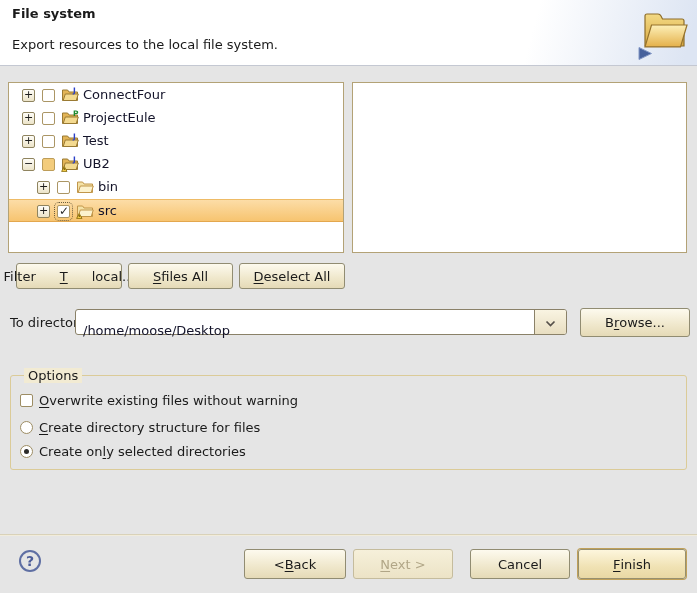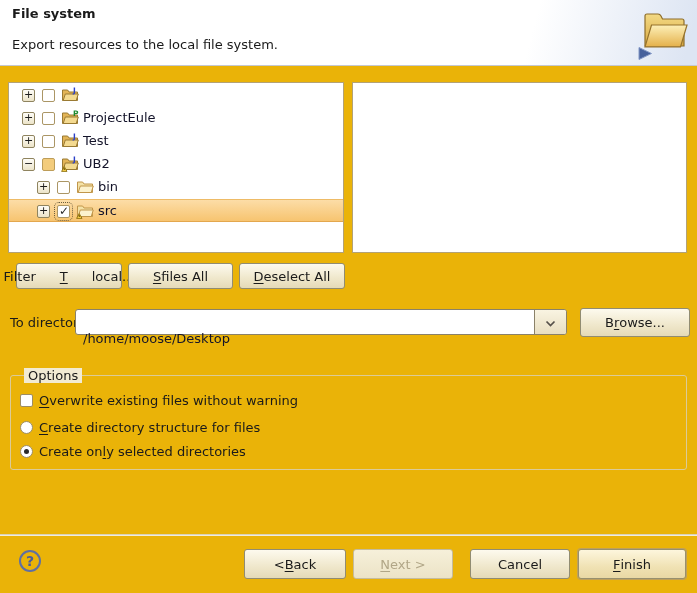--- a/index.html
+++ b/index.html
@@ -1,18 +1,18 @@
 <!DOCTYPE html>
 <html><head>
 <meta charset="utf-8">
 <style>
   html,body { margin:0; padding:0; }
   #app {
     position:relative; width:697px; height:593px; overflow:hidden;
-    background:#eab308; color:#1a1a1a;
+    background:#e5e5e5; color:#1a1a1a;
     font-family:"DejaVu Sans","Liberation Sans",sans-serif; font-size:13px;
   }
   
   .header { position:absolute; left:0; top:0; width:697px; height:66px;
     background:#ffffff; border-bottom:1px solid #c4c8d2; box-sizing:border-box; }
   .header-grad { position:absolute; right:0; top:0; width:250px; height:65px;
     background:linear-gradient(105deg, rgba(222,229,243,0) 35%, #dde5f3 95%); }
   .page-title { position:absolute; left:12px; top:6px; font-weight:bold; }
   .page-desc  { position:absolute; left:12px; top:37px; }
   .banner-icon { position:absolute; right:7px; top:4px; }
@@ -48,21 +48,21 @@
   .btn.default { box-shadow:0 0 0 1px #bfa05a; border-color:#97906f;
     background:linear-gradient(#fdf6dd,#f0e2b4 60%,#e9d8a4); }
   #filter-btn      { left:16px;  top:263px; width:106px;gap:24px; }
   #selectall-btn   { left:128px; top:263px; width:105px; }
   #deselectall-btn { left:239px; top:263px; width:106px; }
   
   #todir-label { position:absolute; left:10px; top:315px; }
   #combo { position:absolute; left:75px; top:309px; width:492px; height:26px;
     box-sizing:border-box; border:1px solid #8a8168; border-radius:3px; background:#fff; }
   #combo input { position:absolute; left:0; top:0; width:452px; height:100%;
-    border:none; outline:none; background:transparent; padding:16px 0 0 7px;
+    border:none; outline:none; background:transparent; padding:8px 0 0 7px;
     font-family:inherit; font-size:13px; color:#14142a; }
   .combo-btn { position:absolute; right:0; top:0; width:31px; height:24px;
     border-left:1px solid #8a8168; border-radius:0 2px 2px 0;
     background:linear-gradient(#f9f4e2,#e8dec1);
     display:flex; align-items:center; justify-content:center; }
   #browse-btn { left:580px; top:308px; width:110px; height:29px; }
   
   #options-group { position:absolute; left:10px; top:375px; width:677px; height:95px;
     box-sizing:border-box; border:1px solid #dbcb98; border-radius:3px; }
   #options-legend { position:absolute; left:24px; top:368px; background:#f2ebd3; padding:0 4px; }
@@ -117,20 +117,21 @@
   <div class="panel" id="tree-panel">
     <div id="tree-rows">
         <div class="tree-row">
           <div class="exp" style="left: 13px;">+</div>
           <div class="cb unchecked" style="left: 33px;"></div>
           <div class="ticon" style="left: 52px;"><svg width="18" height="16" viewBox="0 0 18 16">
               <path d="M1.5 13.5 L1.5 3 L6.6 3 L8.1 5 L16.5 5 L16.5 13.5 Z" fill="#e2b457" stroke="#9a7a33"></path>
               <path d="M4.3 7 L17.3 7 L15.2 13.5 L2.2 13.5 Z" fill="#f4da90" stroke="#9a7a33"></path>
               <text x="12" y="6.4" font-size="7.5" font-weight="bold" fill="#2b40c8" font-family="DejaVu Sans, sans-serif">J</text>
             </svg></div>
+          <div class="tlabel" style="left: 74px;">ConnectFour</div>
         </div>
         <div class="tree-row">
           <div class="exp" style="left: 13px;">+</div>
           <div class="cb unchecked" style="left: 33px;"></div>
           <div class="ticon" style="left: 52px;"><svg width="18" height="16" viewBox="0 0 18 16">
               <path d="M1.5 13.5 L1.5 3 L6.6 3 L8.1 5 L16.5 5 L16.5 13.5 Z" fill="#e2b457" stroke="#9a7a33"></path>
               <path d="M4.3 7 L17.3 7 L15.2 13.5 L2.2 13.5 Z" fill="#f4da90" stroke="#9a7a33"></path>
               <text x="12" y="6.4" font-size="7.5" font-weight="bold" fill="#1d8a2e" font-family="DejaVu Sans, sans-serif">P</text>
             </svg></div>
           <div class="tlabel" style="left: 74px;">ProjectEule</div>

